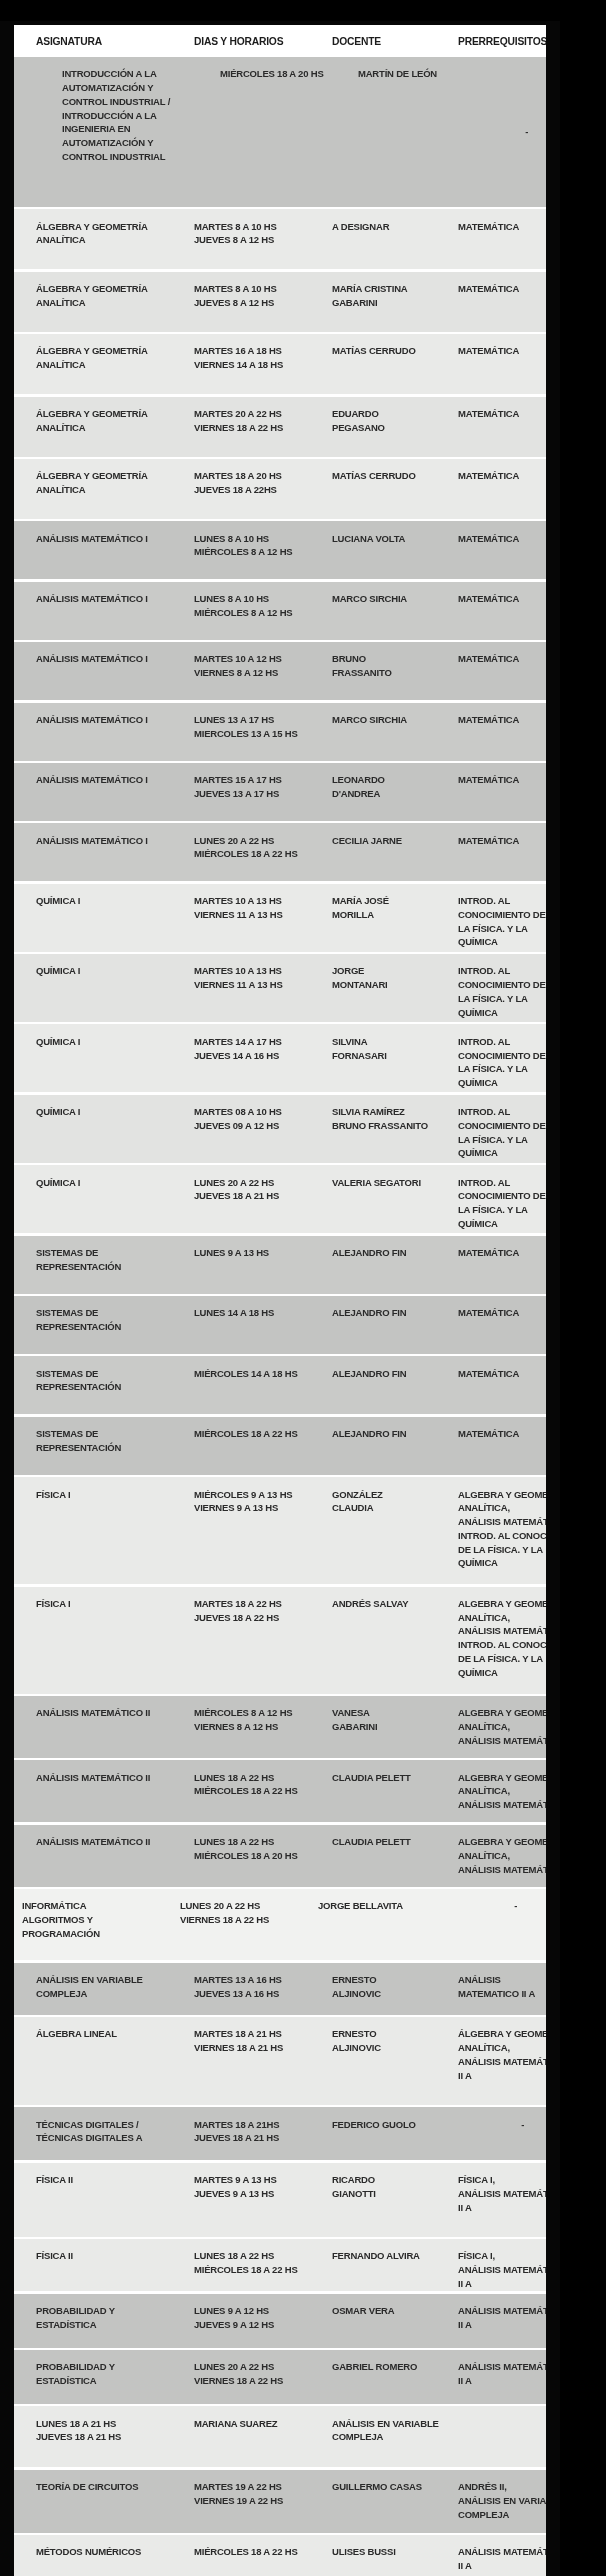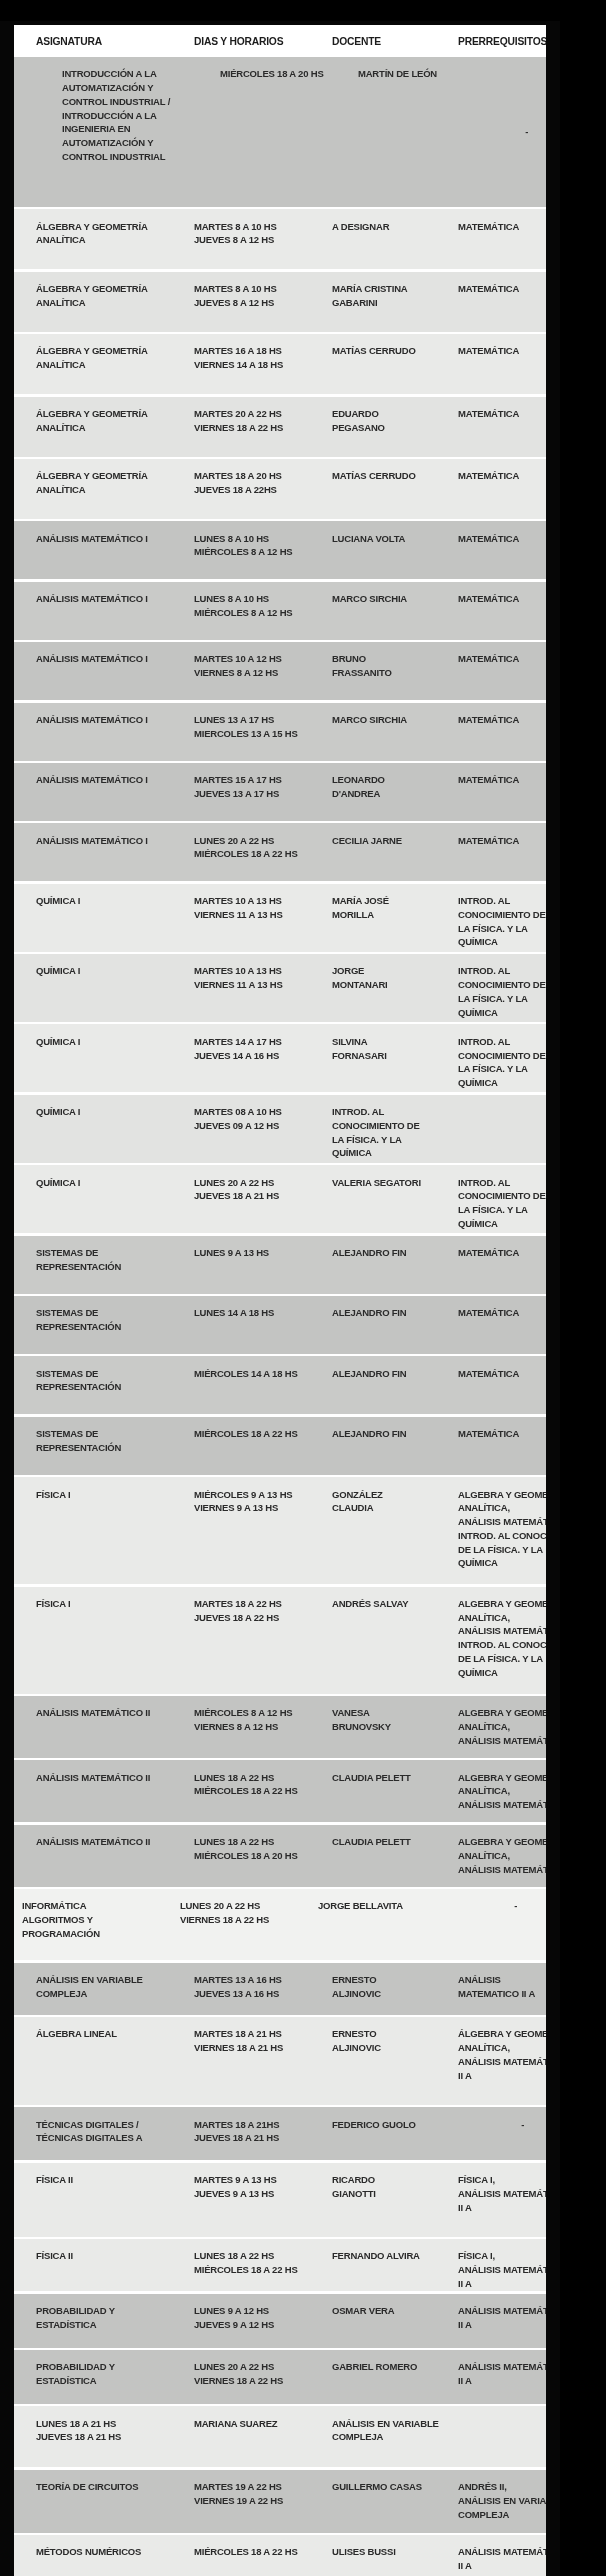--- a/index.html
+++ b/index.html
@@ -214,20 +214,22 @@
     <div class="cell prereq">INTROD. AL
 CONOCIMIENTO DE
 LA FÍSICA. Y LA
 QUÍMICA</div>
   </div>
 
   <div class="row t-l2" style="height: 68px;">
     <div class="cell asig">QUÍMICA I</div>
     <div class="cell horario">MARTES 08 A 10 HS
 JUEVES 09 A 12 HS</div>
+    <div class="cell docente">SILVIA RAMÍREZ
+BRUNO FRASSANITO</div>
     <div class="cell prereq">INTROD. AL
 CONOCIMIENTO DE
 LA FÍSICA. Y LA
 QUÍMICA</div>
   </div>
 
   <div class="row t-l1" style="height: 68px;">
     <div class="cell asig">QUÍMICA I</div>
     <div class="cell horario">LUNES 20 A 22 HS
 JUEVES 18 A 21 HS</div>
@@ -295,21 +297,21 @@
 INTROD. AL CONOCIMIENTO
 DE LA FÍSICA. Y LA
 QUÍMICA</div>
   </div>
 
   <div class="row t-d1" style="height: 62px;">
     <div class="cell asig">ANÁLISIS MATEMÁTICO II</div>
     <div class="cell horario">MIÉRCOLES 8 A 12 HS
 VIERNES 8 A 12 HS</div>
     <div class="cell docente">VANESA
-BRUNOVSKY</div>
+GABARINI</div>
     <div class="cell prereq">ALGEBRA Y GEOMETRÍA
 ANALÍTICA,
 ANÁLISIS MATEMÁTICO I</div>
   </div>
 
   <div class="row t-d1" style="height: 62px;">
     <div class="cell asig">ANÁLISIS MATEMÁTICO II</div>
     <div class="cell horario">LUNES 18 A 22 HS
 MIÉRCOLES 18 A 22 HS</div>
     <div class="cell docente">CLAUDIA PELETT</div>

